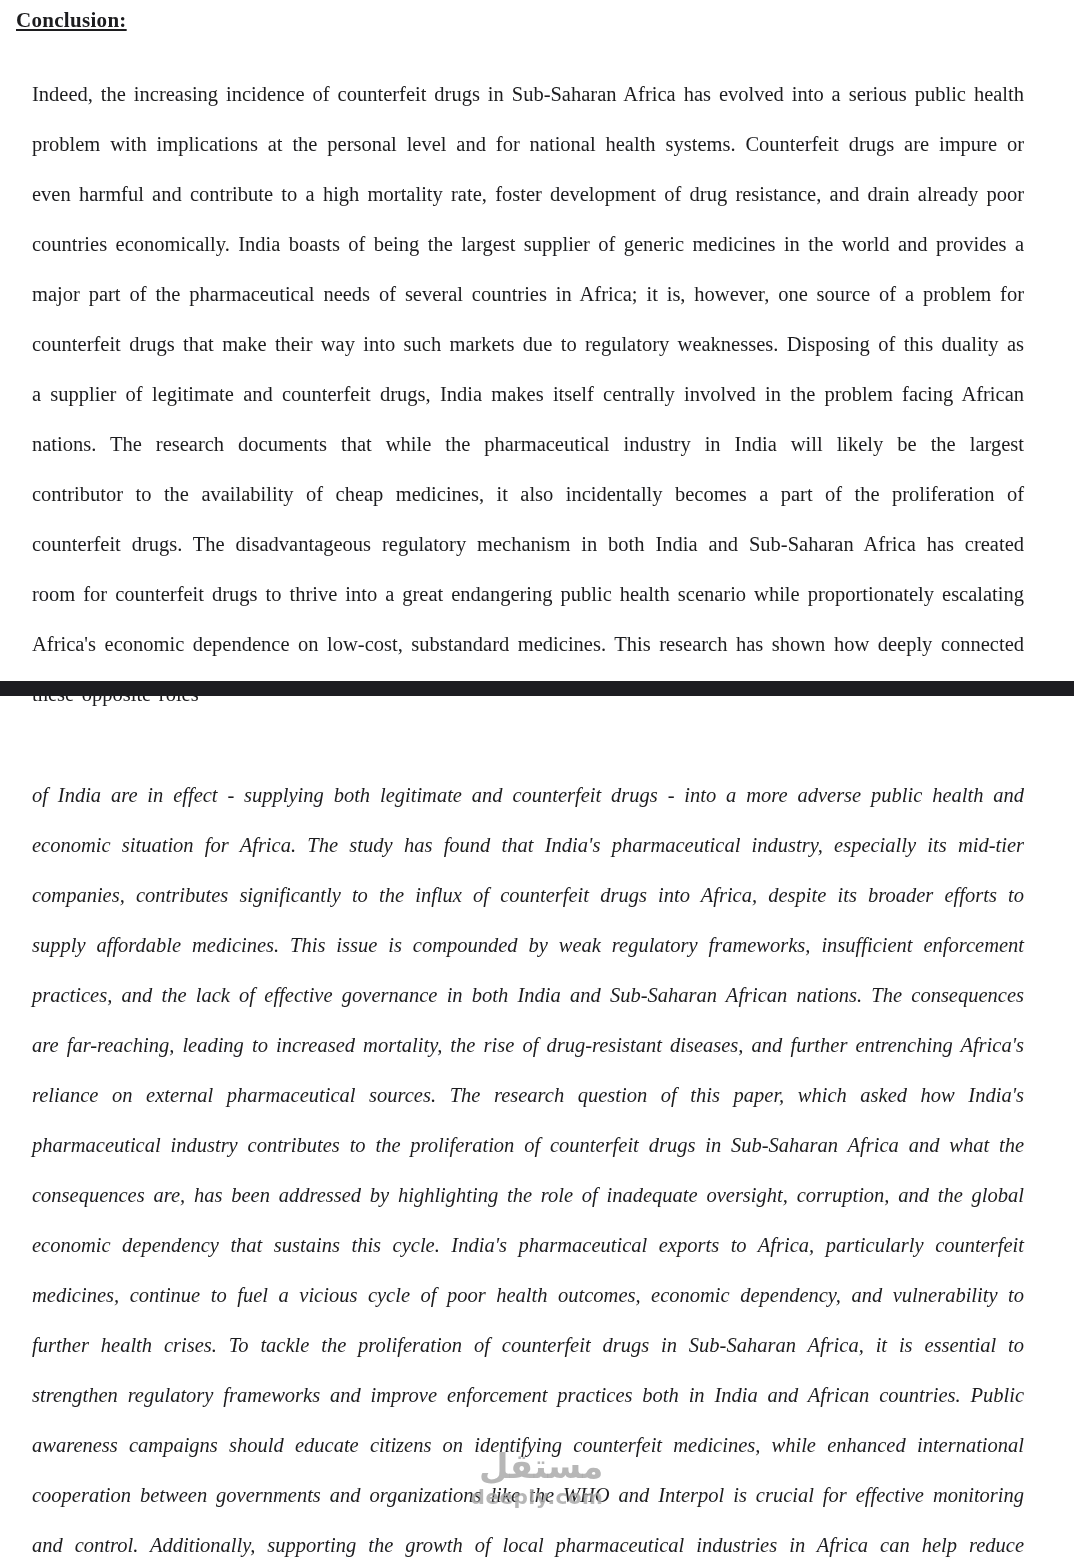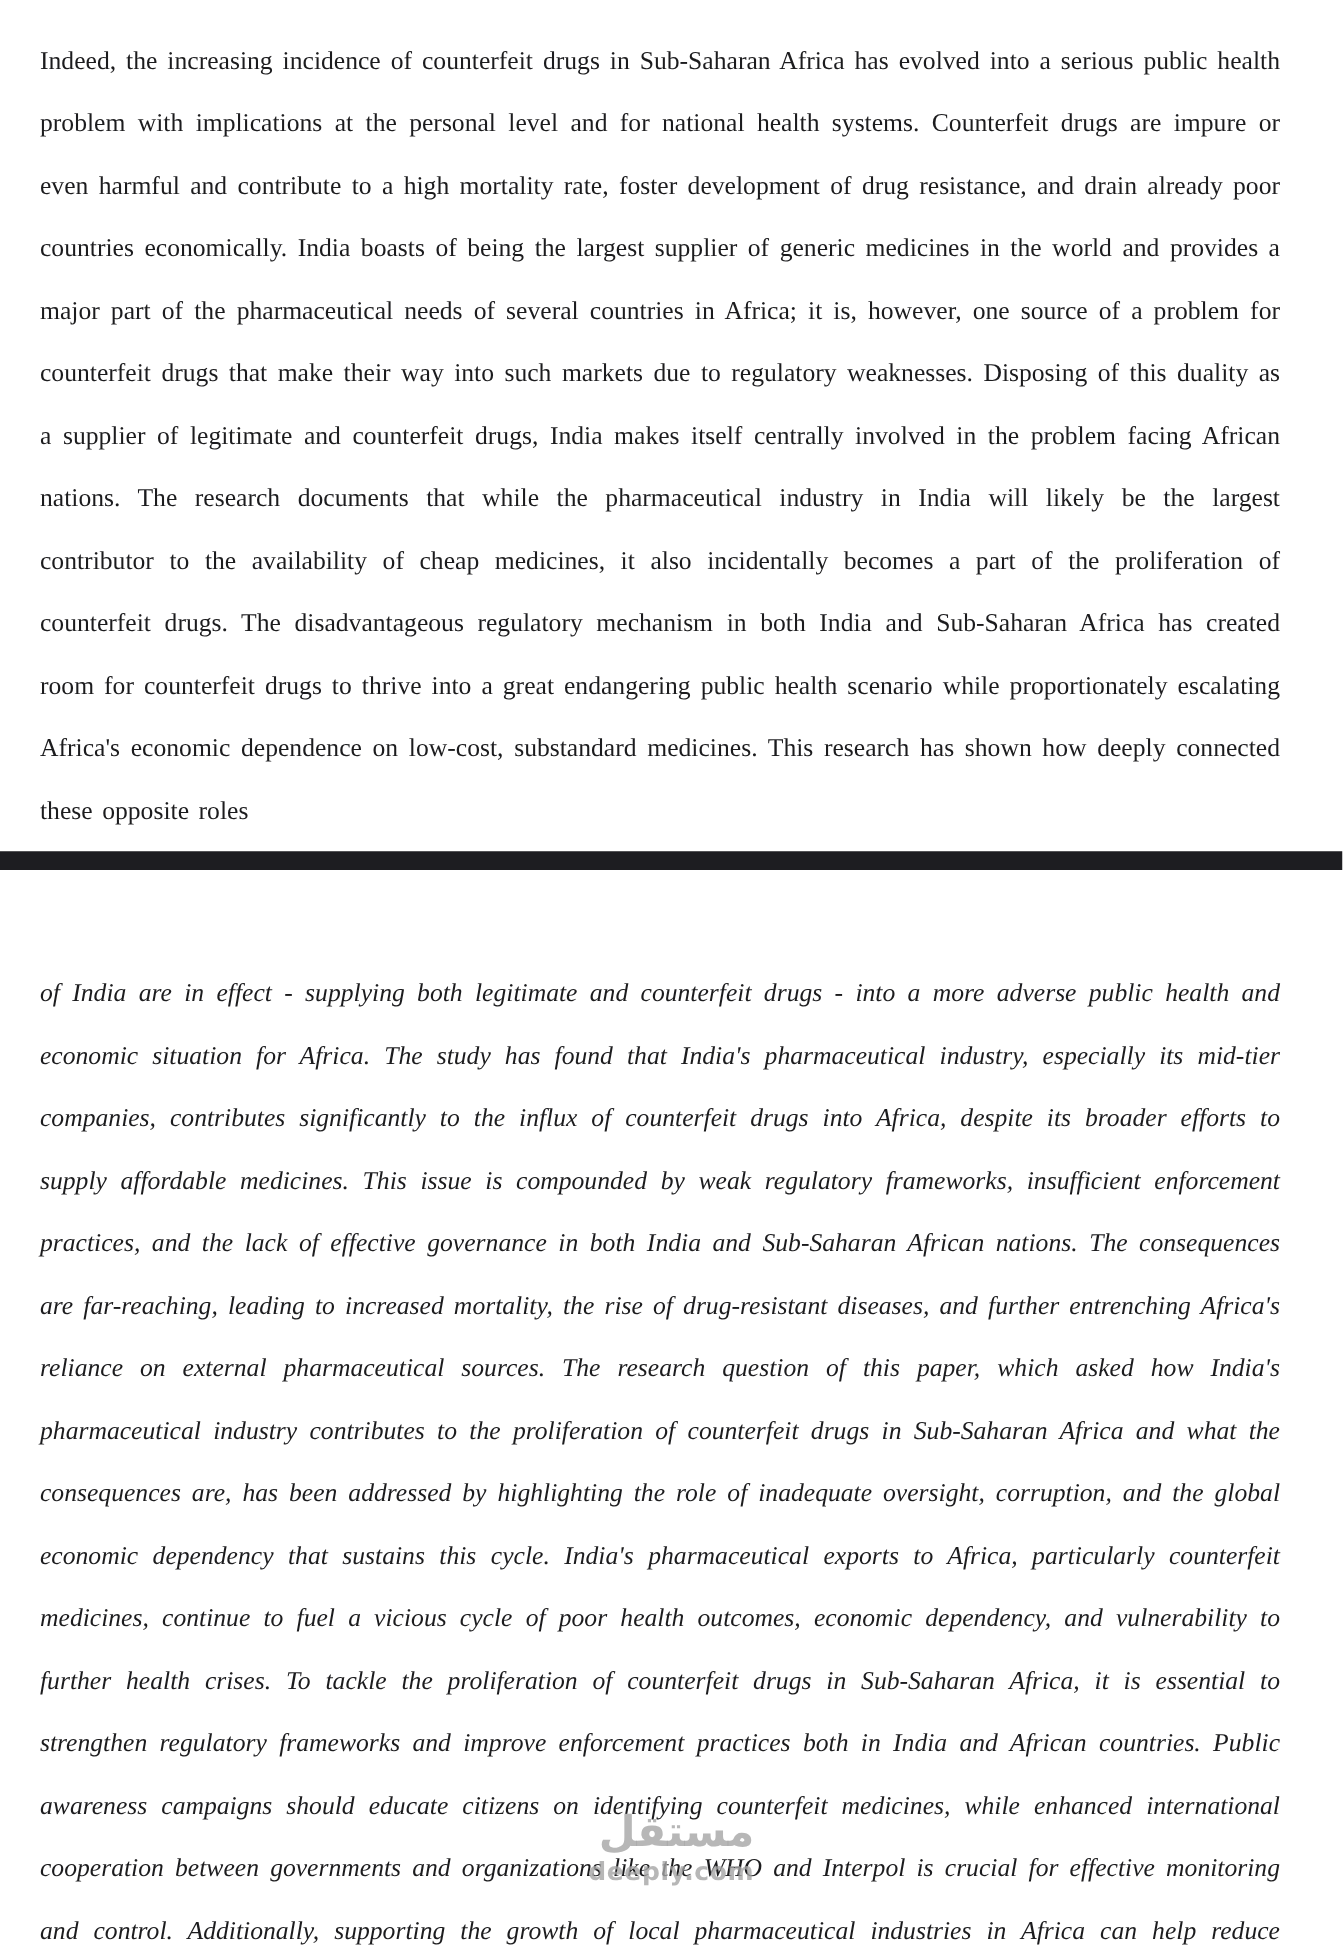--- a/index.html
+++ b/index.html
@@ -65,20 +65,21 @@
     font-size: 20px;
     font-weight: bold;
     letter-spacing: 0.5px;
     line-height: 26px;
   }
 </style>
 </head>
 <body>
 
 <div class="page page-one">
+  <h2 class="section-heading">Conclusion:</h2>
   <p class="body-text">Indeed, the increasing incidence of counterfeit drugs in Sub-Saharan Africa has evolved into a serious public health problem with implications at the personal level and for national health systems. Counterfeit drugs are impure or even harmful and contribute to a high mortality rate, foster development of drug resistance, and drain already poor countries economically. India boasts of being the largest supplier of generic medicines in the world and provides a major part of the pharmaceutical needs of several countries in Africa; it is, however, one source of a problem for counterfeit drugs that make their way into such markets due to regulatory weaknesses. Disposing of this duality as a supplier of legitimate and counterfeit drugs, India makes itself centrally involved in the problem facing African nations. The research documents that while the pharmaceutical industry in India will likely be the largest contributor to the availability of cheap medicines, it also incidentally becomes a part of the proliferation of counterfeit drugs. The disadvantageous regulatory mechanism in both India and Sub-Saharan Africa has created room for counterfeit drugs to thrive into a great endangering public health scenario while proportionately escalating Africa's economic dependence on low-cost, substandard medicines. This research has shown how deeply connected these opposite roles</p>
 </div>
 
 <div class="page-break-divider"></div>
 
 <div class="page page-two">
   <p class="body-text">of India are in effect - supplying both legitimate and counterfeit drugs - into a more adverse public health and economic situation for Africa. The study has found that India's pharmaceutical industry, especially its mid-tier companies, contributes significantly to the influx of counterfeit drugs into Africa, despite its broader efforts to supply affordable medicines. This issue is compounded by weak regulatory frameworks, insufficient enforcement practices, and the lack of effective governance in both India and Sub-Saharan African nations. The consequences are far-reaching, leading to increased mortality, the rise of drug-resistant diseases, and further entrenching Africa's reliance on external pharmaceutical sources. The research question of this paper, which asked how India's pharmaceutical industry contributes to the proliferation of counterfeit drugs in Sub-Saharan Africa and what the consequences are, has been addressed by highlighting the role of inadequate oversight, corruption, and the global economic dependency that sustains this cycle. India's pharmaceutical exports to Africa, particularly counterfeit medicines, continue to fuel a vicious cycle of poor health outcomes, economic dependency, and vulnerability to further health crises. To tackle the proliferation of counterfeit drugs in Sub-Saharan Africa, it is essential to strengthen regulatory frameworks and improve enforcement practices both in India and African countries. Public awareness campaigns should educate citizens on identifying counterfeit medicines, while enhanced international cooperation between governments and organizations like the WHO and Interpol is crucial for effective monitoring and control. Additionally, supporting the growth of local pharmaceutical industries in Africa can help reduce reliance on imported medicines, boosting both quality and self-sufficiency.</p>
 </div>
 
 <div class="watermark">

